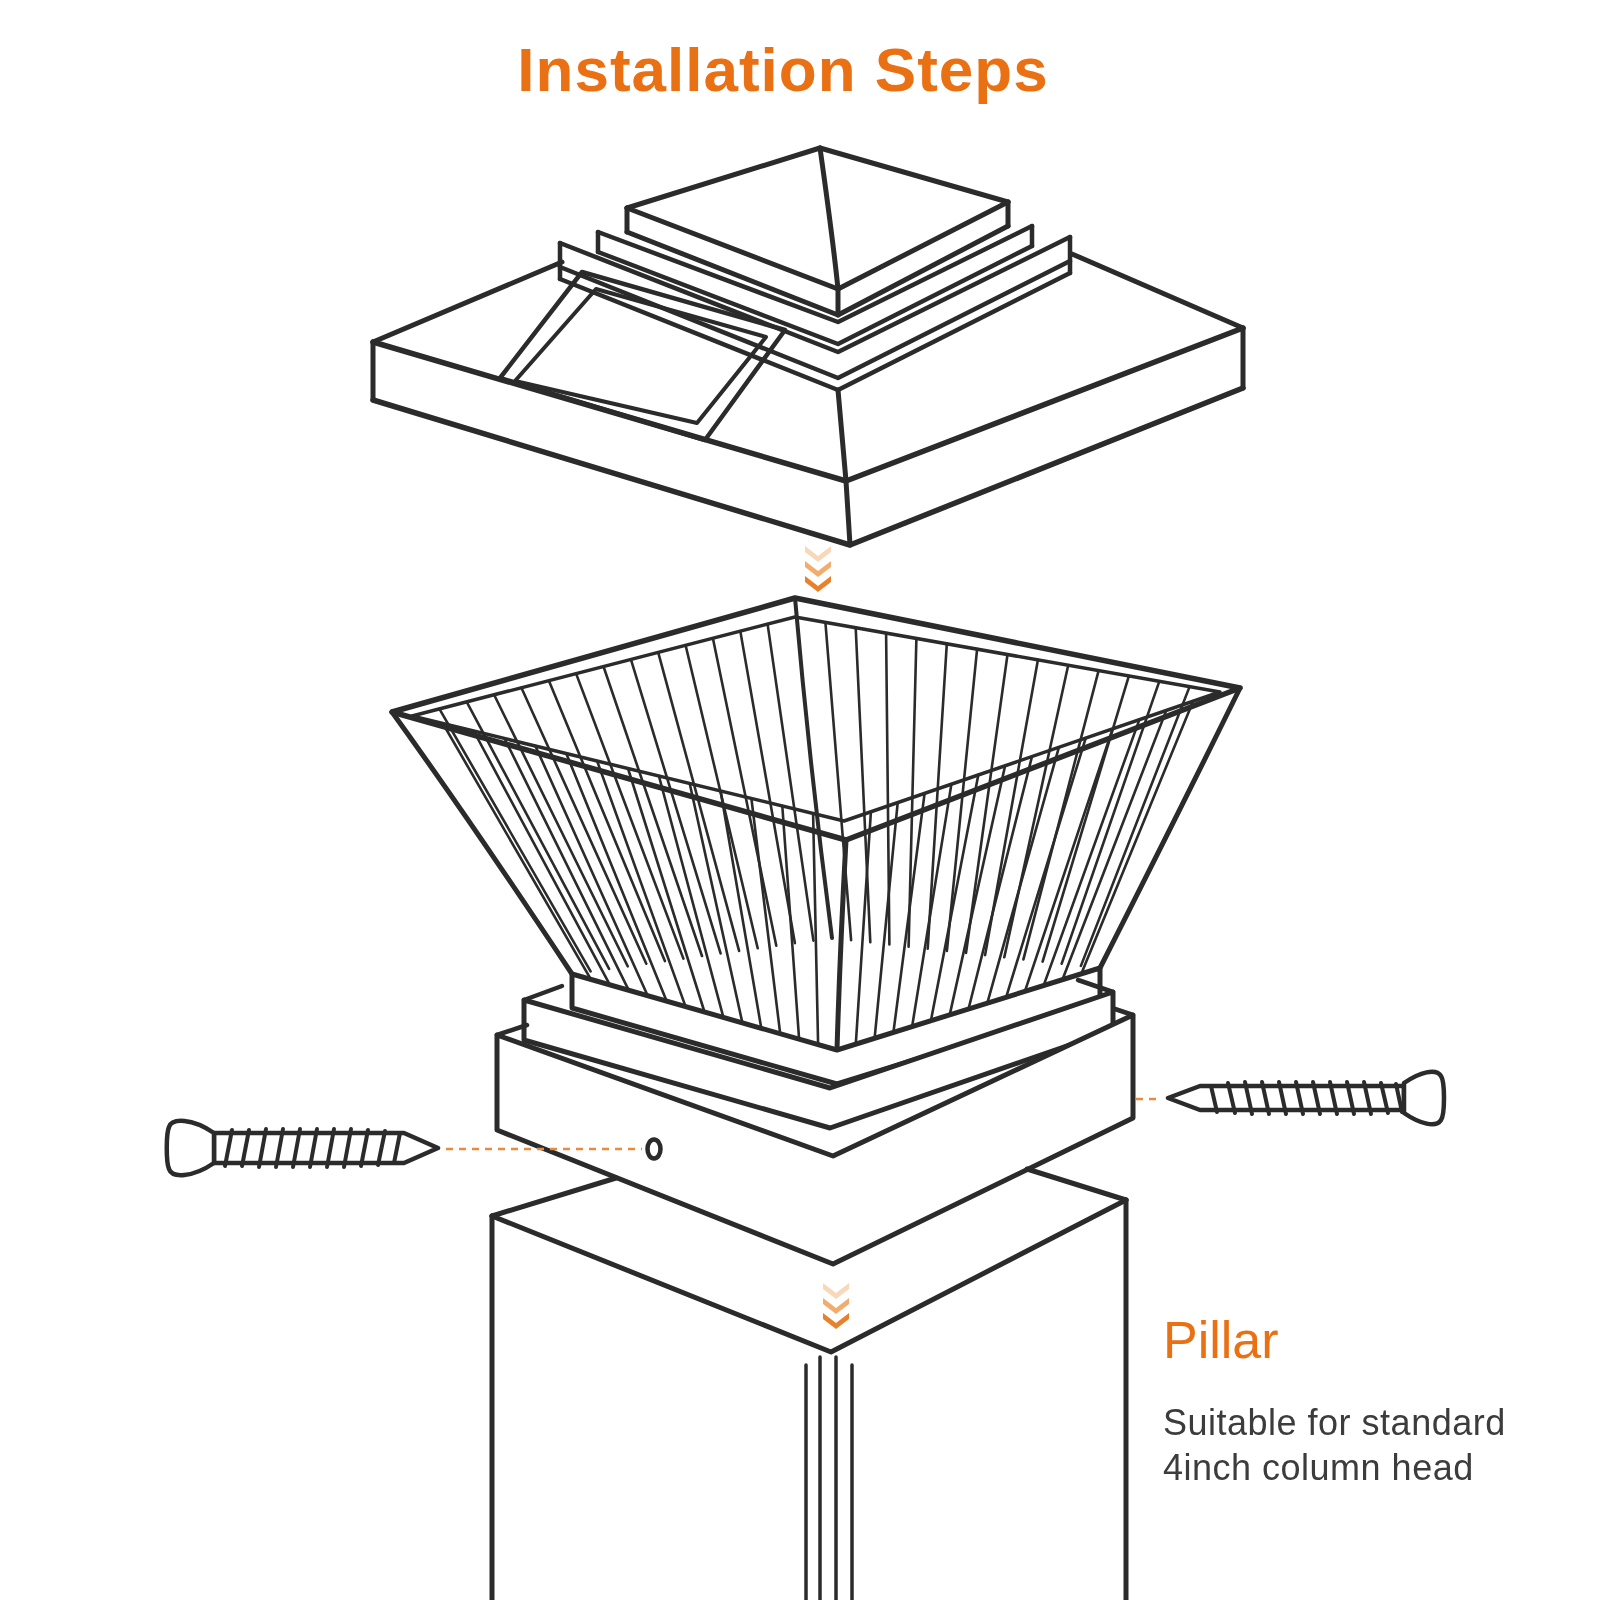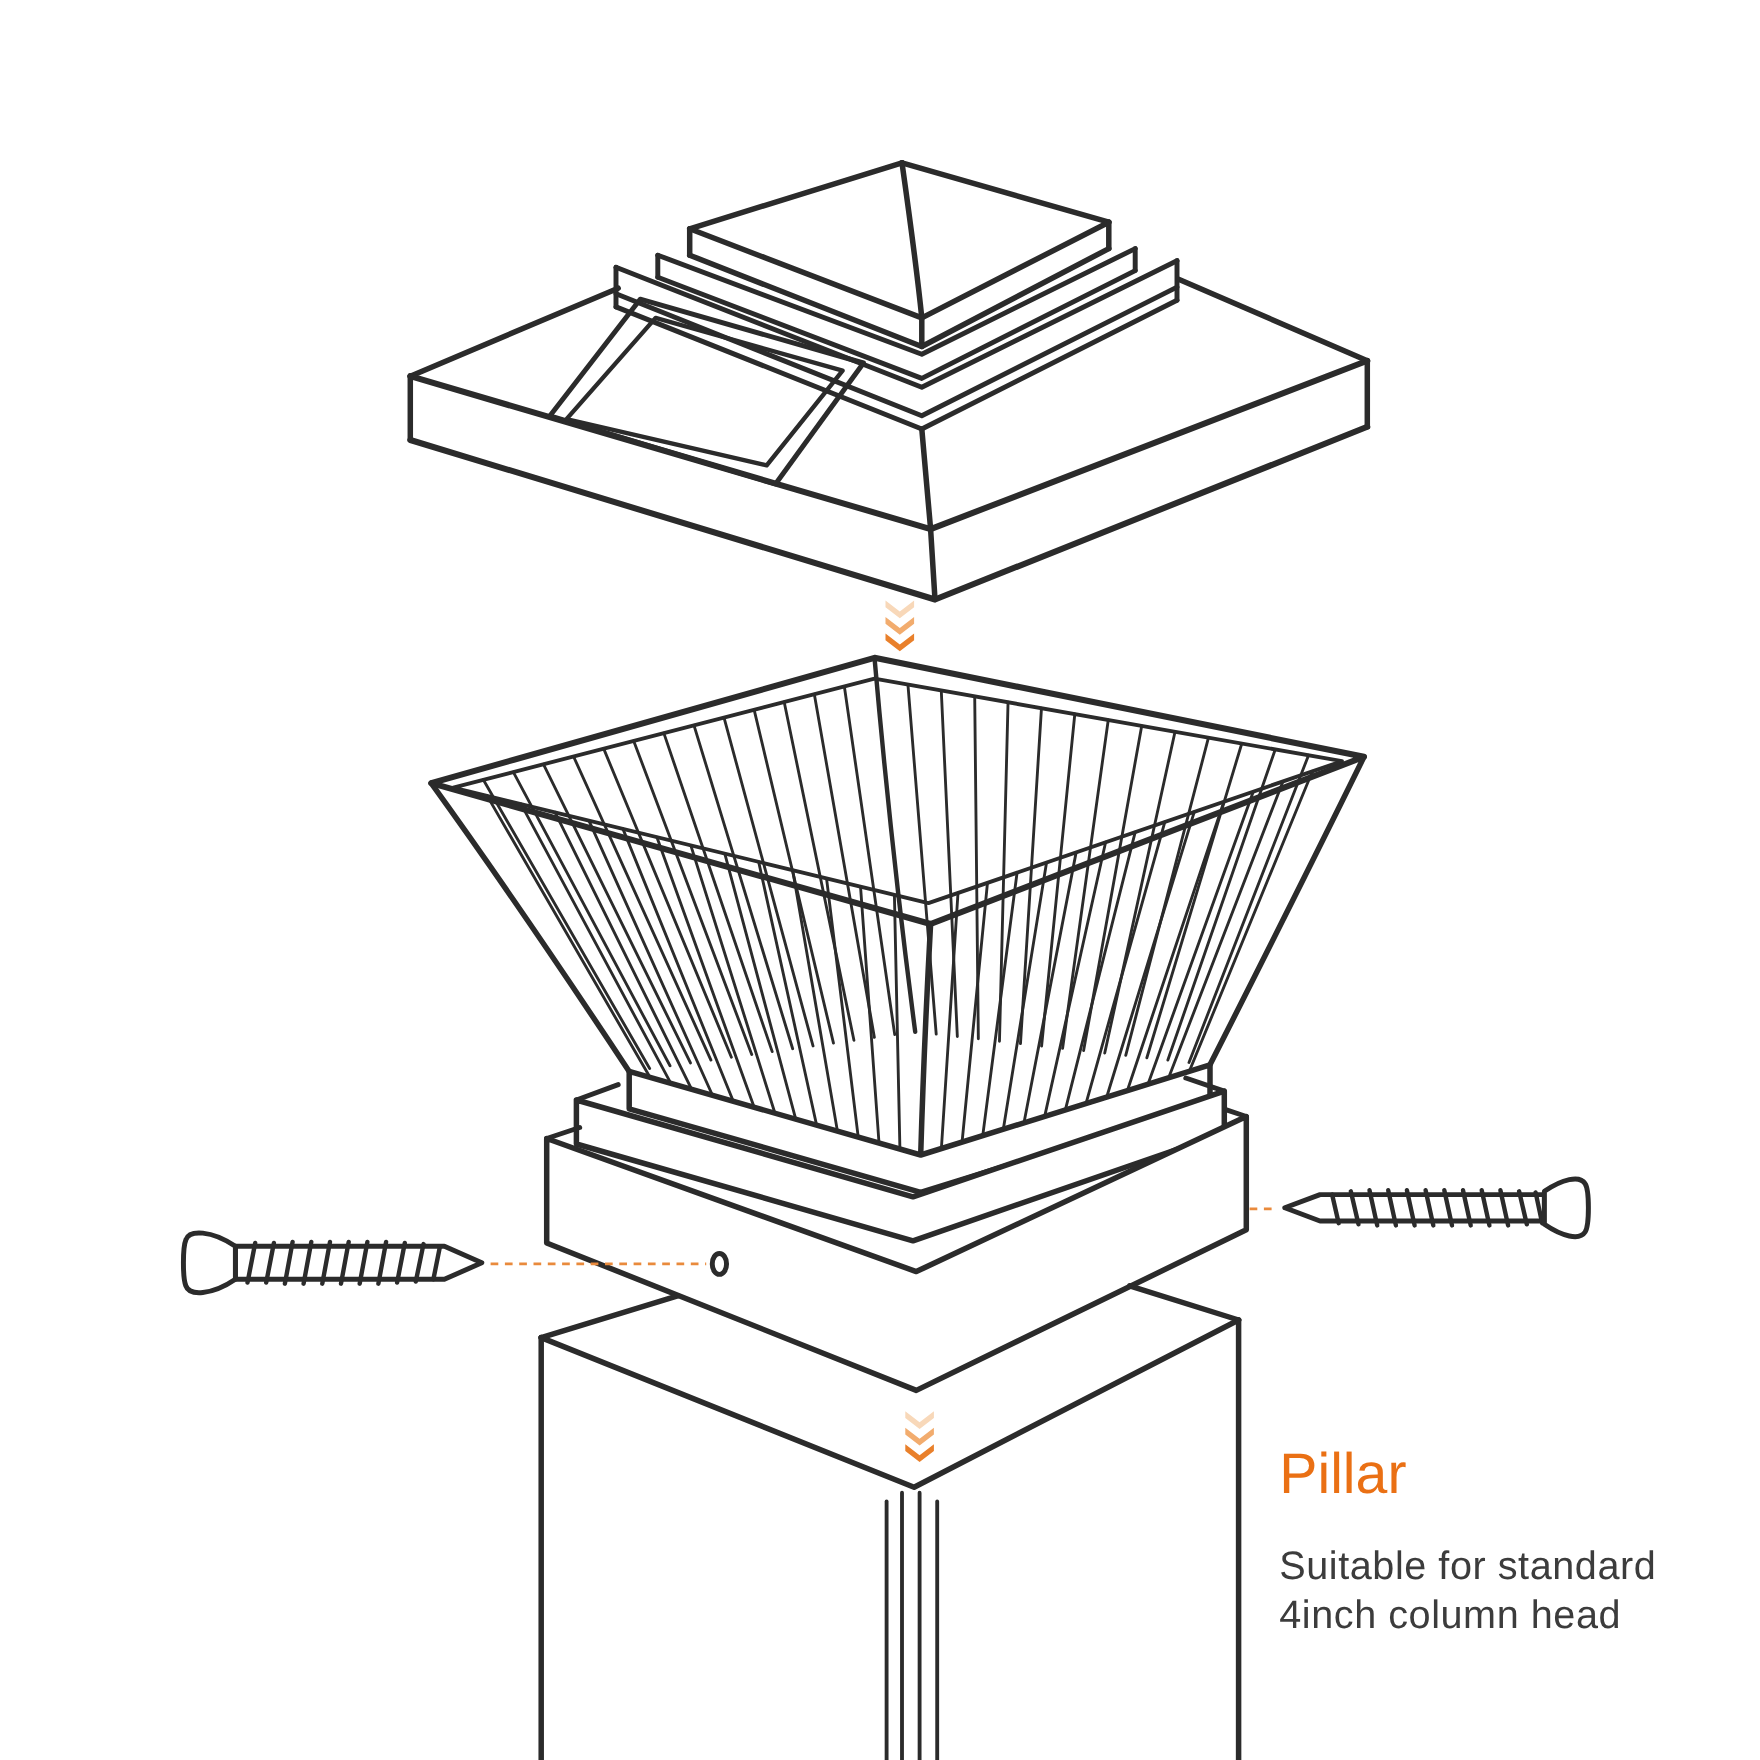--- a/index.html
+++ b/index.html
@@ -17,20 +17,21 @@
   .annotation{position:absolute;left:1163px;top:1310px;width:440px;}
   .pillar-label{font-size:52px;font-weight:500;color:var(--accent);}
   .pillar-desc{margin-top:30px;font-size:36px;line-height:1.25;color:var(--body);
                letter-spacing:0.5px;}
 </style>
 </head>
 <body>
 
 <div class="stage">
 
+  <div class="title">Installation Steps</div>
 
   <svg class="diagram-svg" viewBox="0 0 1600 1600">
 
     <g>
 
       <path class="ln sw5" d="M820,148 L627,208"></path>
       <path class="ln sw5" d="M820,148 L1008,202"></path>
       <path class="ln sw5" d="M820,148 Q833,240 838,289"></path>
 
       <path class="ln sw5" d="M627,208 L838,289 L1008,202"></path>

